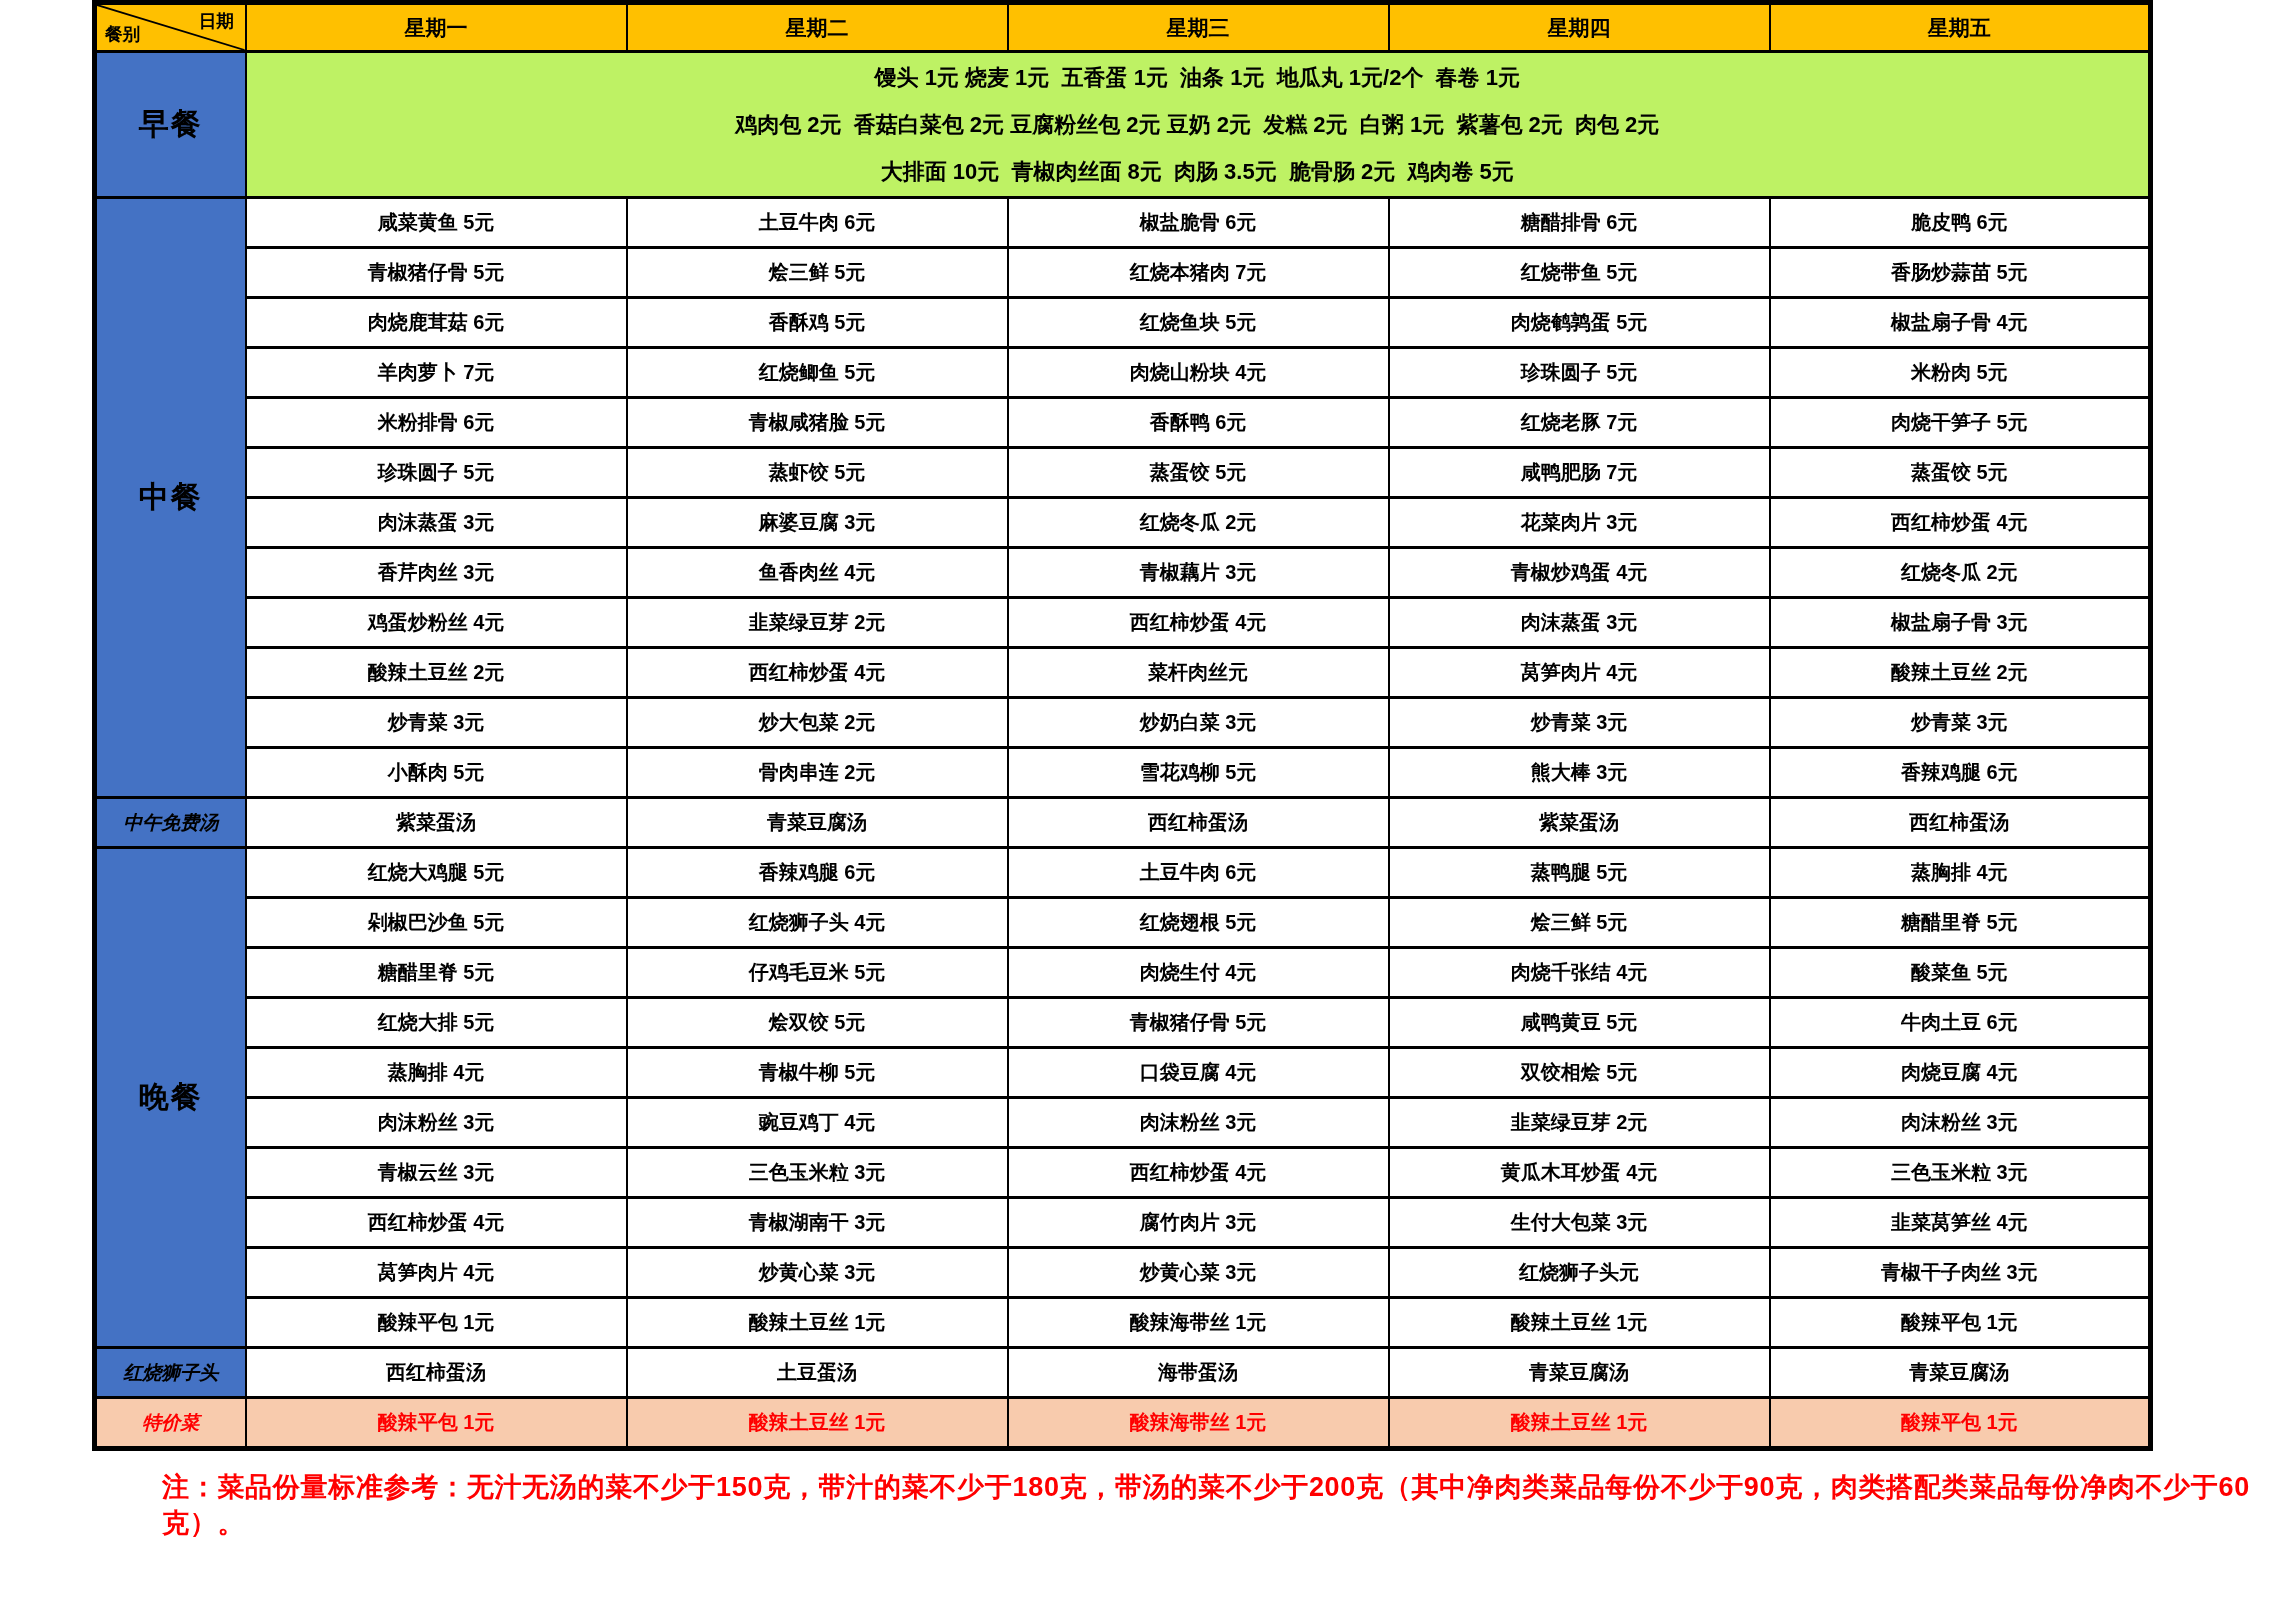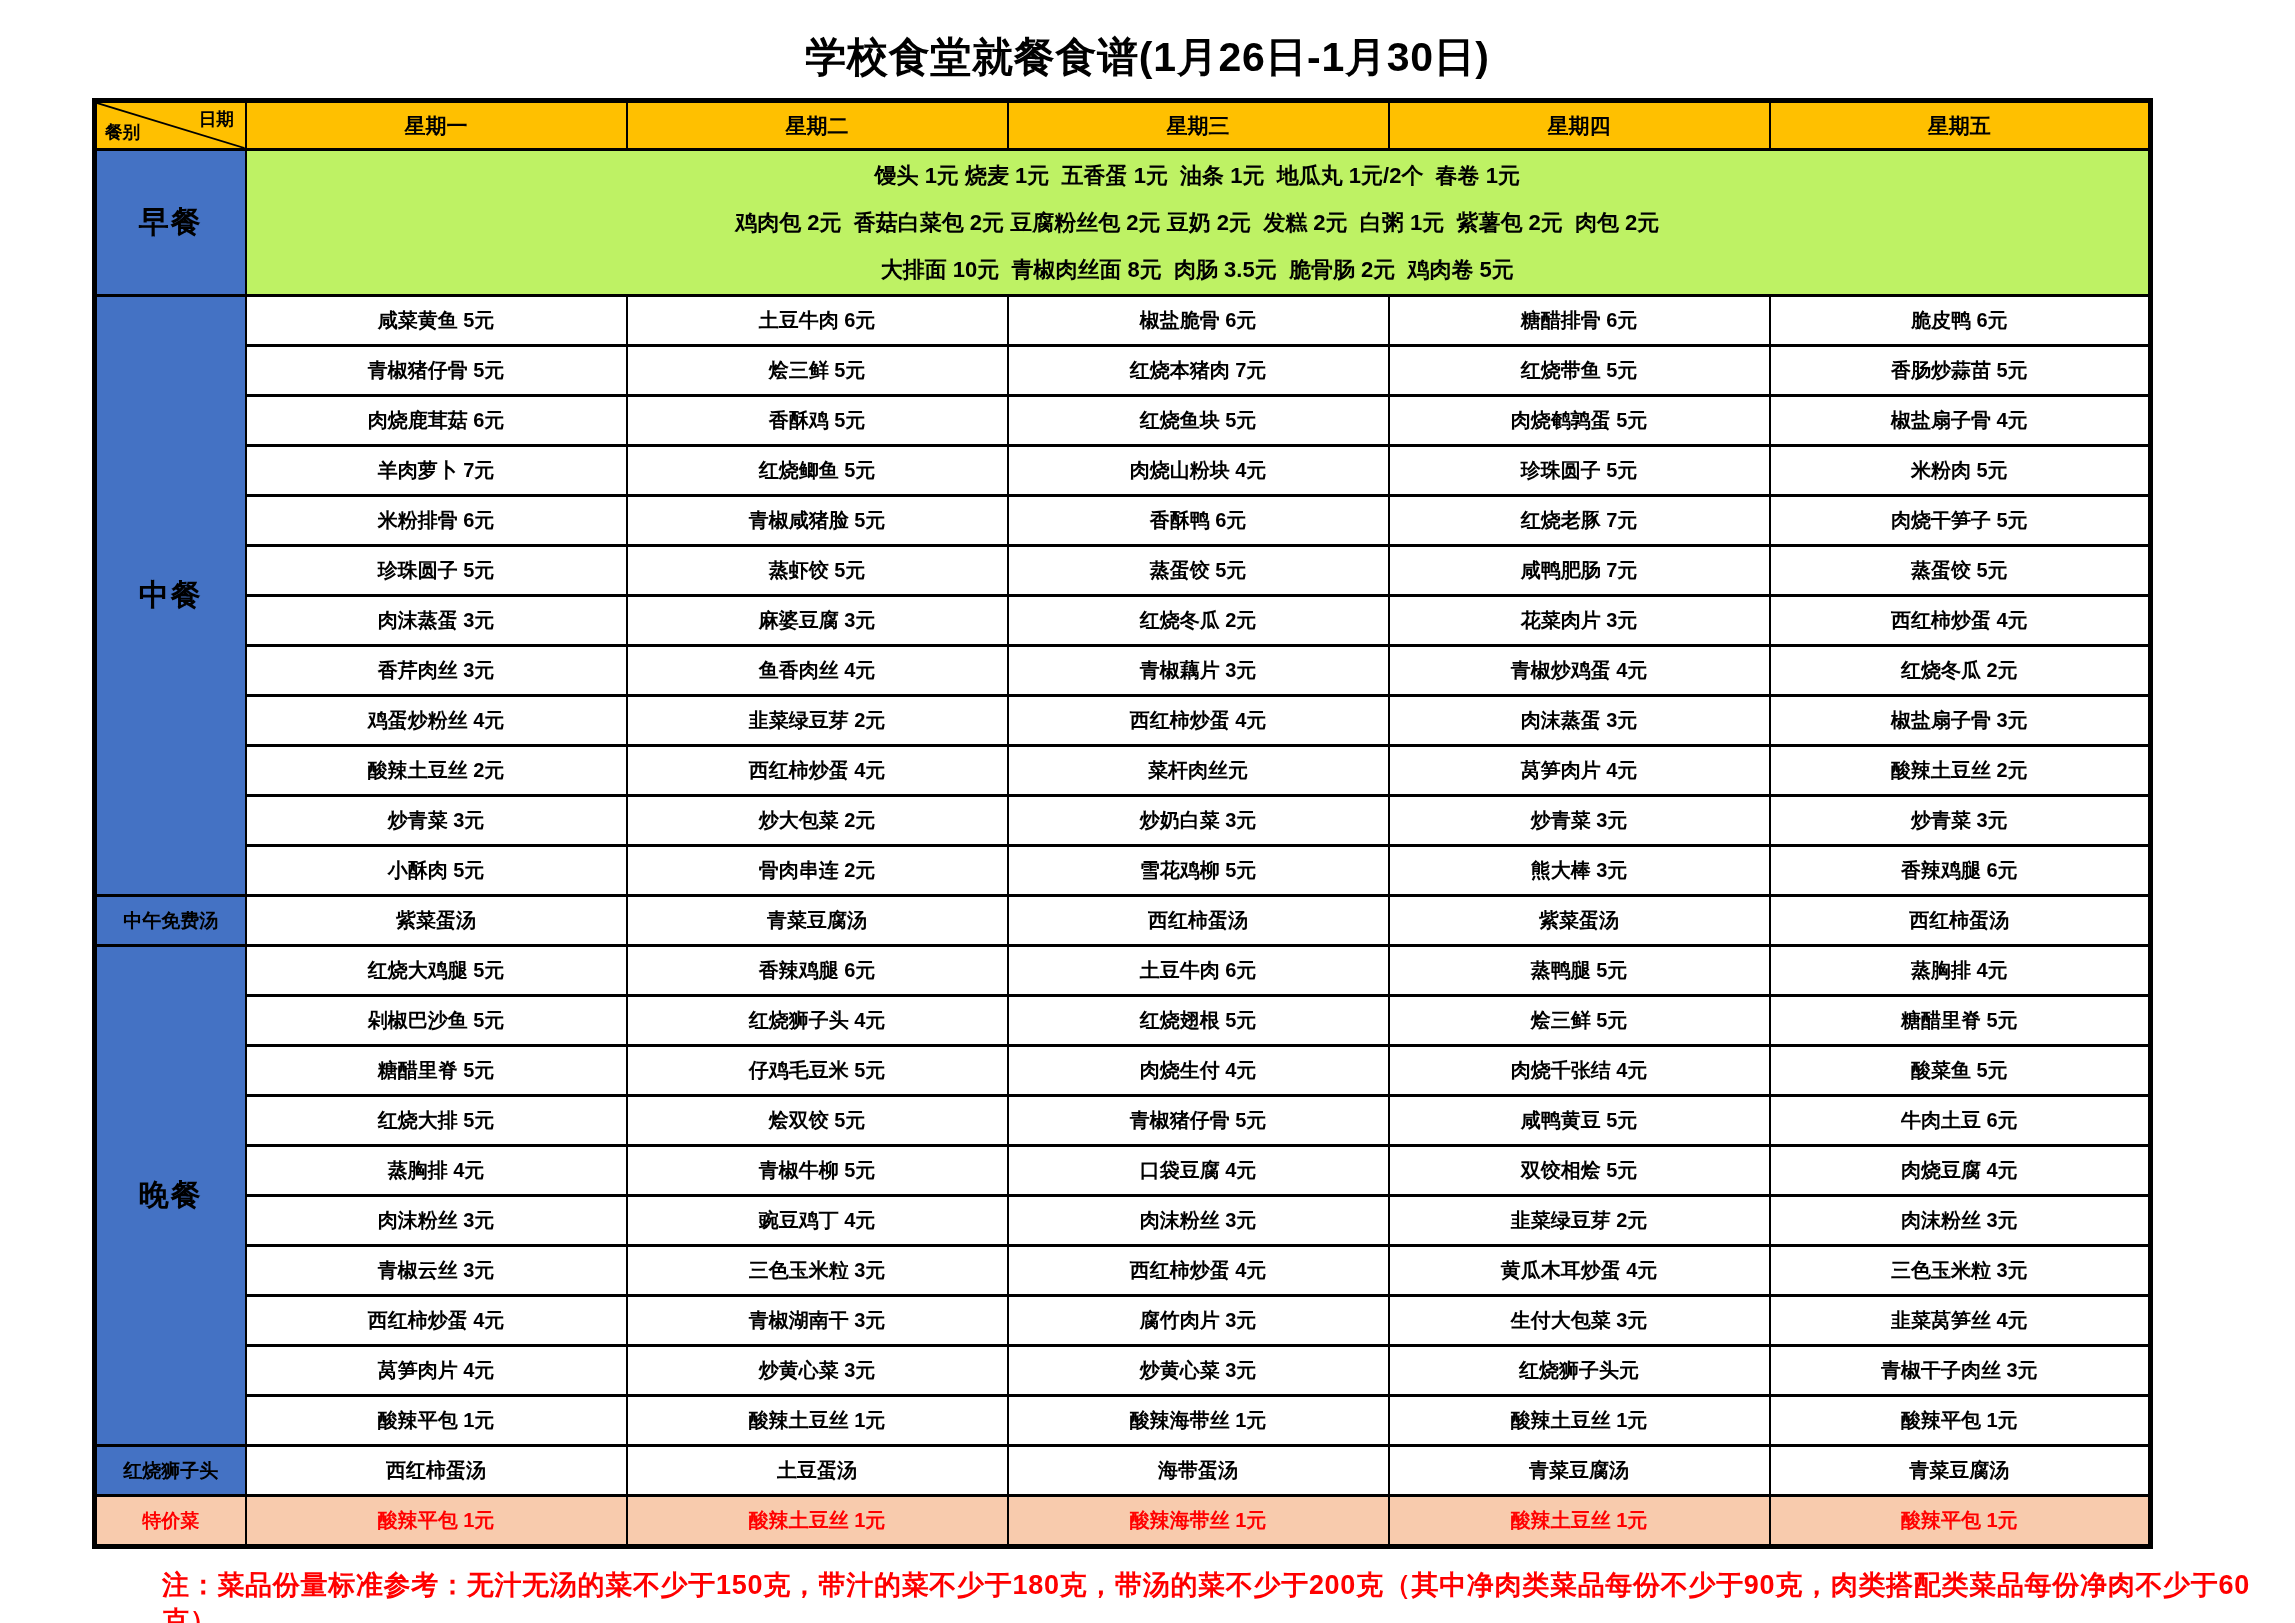--- a/index.html
+++ b/index.html
@@ -46,21 +46,21 @@
     height:49px;
     background:var(--header-bg);
     font-size:21px;
   }
   th.corner{position:relative;padding:0;}
   th.corner svg.diag{position:absolute;left:0;top:0;width:100%;height:100%;}
   .corner-date{position:absolute;top:3.9px;right:10.5px;font-size:17.7px;}
   .corner-meal{position:absolute;bottom:3.9px;left:7.9px;font-size:17.7px;}
   .label{background:var(--label-bg);}
   .label-big{font-size:30px;letter-spacing:2px;}
-  .label-small{font-size:19px;letter-spacing:0;}
+  .label-small{font-size:19px;letter-spacing:0;font-style:italic;}
   tr.row-breakfast th,tr.row-breakfast td{height:146px;}
   td.breakfast-cell{font-size:22px;background:#bef264;}
   td.breakfast-cell .bline{line-height:47px;white-space:pre-wrap;}
   tr.menu-row th,tr.menu-row td{height:50px;}
   td.dish{font-size:20px;background:#fff;}
   tr.soup-row th,tr.soup-row td{height:50px;}
   tr.special-row th,tr.special-row td{height:51px;}
   tr.special-row td.dish,tr.special-row th.label{
     background:var(--special-bg);
     color:var(--accent-red);
@@ -71,21 +71,20 @@
     font-size:27px;
     color:var(--accent-red);
     font-weight:bold;
     letter-spacing:0.7px;
   }
 </style>
 </head>
 <body>
 
 <div class="page">
-  <h1 class="title">学校食堂就餐食谱(1月26日-1月30日)</h1>
 
   <table class="menu">
     <colgroup>
       <col class="c-label">
       <col class="c-day">
         <col class="c-day">
         <col class="c-day">
         <col class="c-day">
         <col class="c-day">
     </colgroup>

